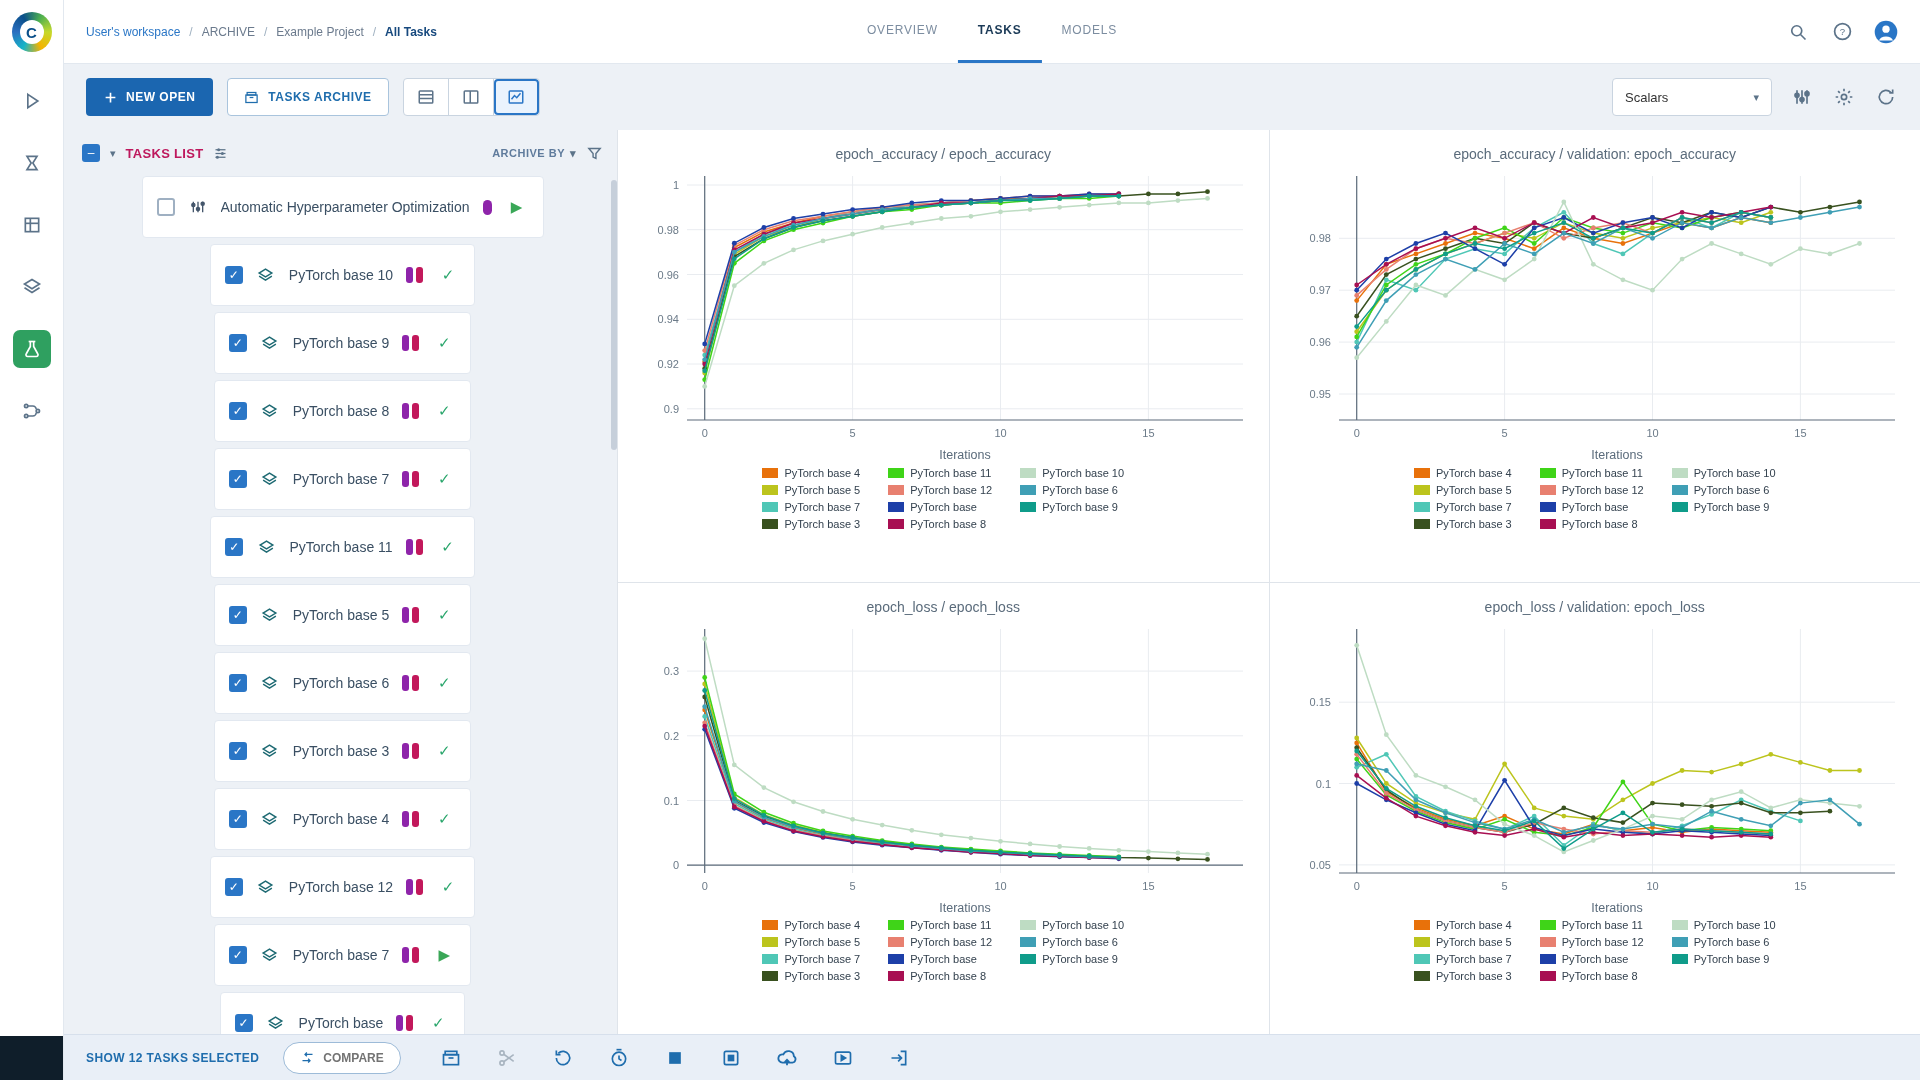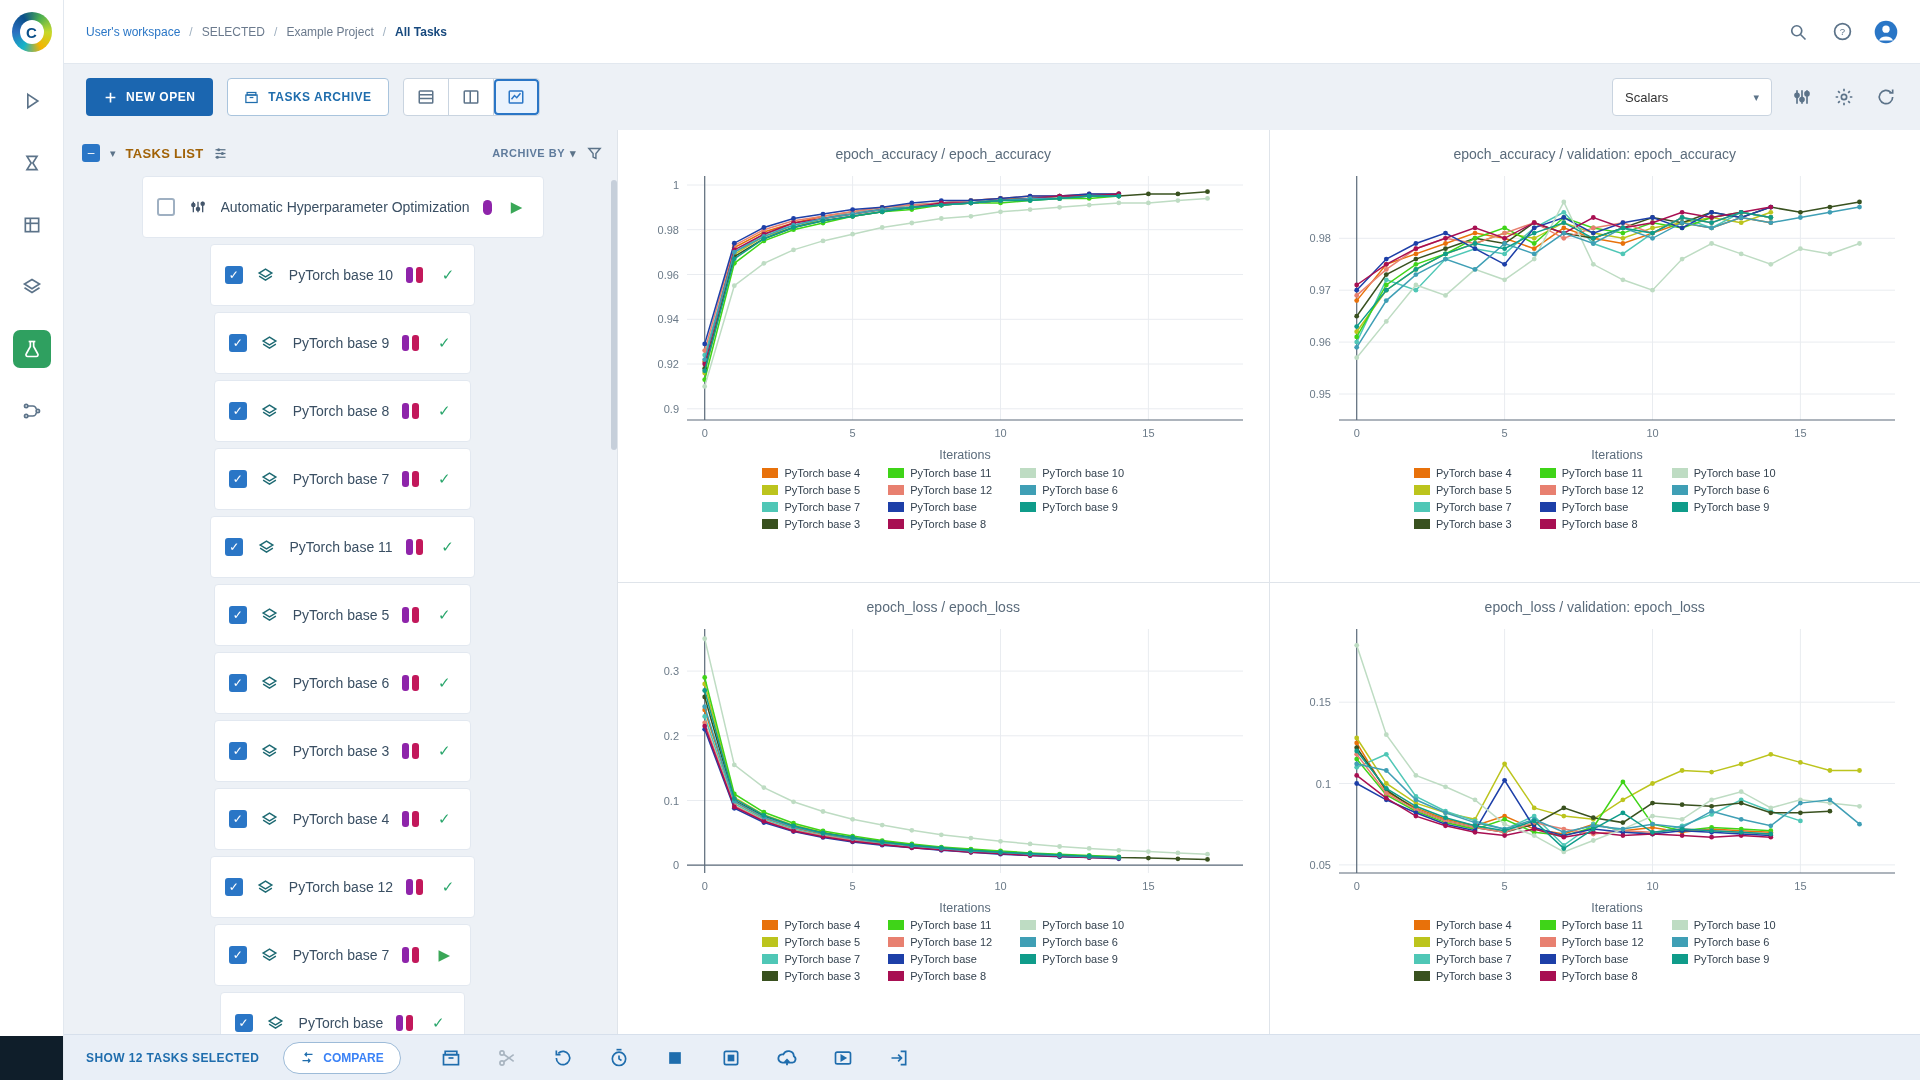--- a/index.html
+++ b/index.html
@@ -48,21 +48,21 @@
   .toolbar-right { margin-left:auto; display:flex; gap:18px; align-items:center; }
   .select { height:38px; min-width:160px; background:#fff; border:1px solid #c9d4e0; border-radius:4px; display:flex; align-items:center; justify-content:space-between; padding:0 12px; font-size:13px; color:#333; cursor:pointer; }
   .caret { color:#5c7389; font-size:11px; }
   .t-ic { width:24px; height:24px; display:flex; align-items:center; justify-content:center; cursor:pointer; }
   .t-ic svg { stroke:#5c7389; stroke-width:2; }
 
   
   .content { flex:1; display:flex; min-height:0; }
   .tasks-panel { width:553px; flex:none; display:flex; flex-direction:column; padding:0 6px 0 10px; position:relative; }
   .panel-head { height:46px; display:flex; align-items:center; gap:10px; padding:0 8px; flex:none; }
-  .panel-title { font-size:13px; font-weight:bold; color:#a16207; letter-spacing:.3px; }
+  .panel-title { font-size:13px; font-weight:bold; color:#be185d; letter-spacing:.3px; }
   .sorted { margin-left:auto; font-size:11px; font-weight:bold; letter-spacing:.5px; color:#5f7b9c; display:flex; align-items:center; gap:5px; cursor:pointer; }
   .cb { width:18px; height:18px; border:2px solid #9fb0c2; border-radius:3px; background:#fff; flex:none; display:flex; align-items:center; justify-content:center; font-size:12px; color:#fff; cursor:pointer; line-height:1; }
   .cb.checked, .cb.indet { background:#2a76c6; border-color:#2a76c6; }
   .task-rows { flex:1; overflow:hidden; display:flex; flex-direction:column; gap:6px;align-items:center; }
   .task-row { background:#fff; border:1px solid #e2e8f0; border-radius:4px; height:62px; flex:none; display:flex; align-items:center; padding:0 14px; gap:13px; cursor:pointer; }
   .ticon { width:20px; display:flex; justify-content:center; }
   .tname { font-size:14px; color:#3a4f63; flex:1; white-space:nowrap; overflow:hidden; text-overflow:ellipsis; }
   .tags { display:flex; gap:3px; }
   .tags i { width:7px; height:16px; border-radius:3px; display:block; }
   .tags .b1 { background:#8e24aa; }
@@ -80,21 +80,21 @@
   .plot { margin-top:2px; flex:none; }
   .tick { fill:#6b7a88; font-size:11px; font-family:"Liberation Sans",sans-serif; }
   .xlabel { fill:#5a6b7b; font-size:12.5px; font-family:"Liberation Sans",sans-serif; }
   .legend { margin-top:0; display:grid; grid-template-rows:repeat(4,17px); grid-auto-flow:column; column-gap:28px; justify-content:center; font-size:11px; color:#33414e; }
   .lg-item { display:flex; align-items:center; gap:6px; cursor:pointer; }
   .sw { width:16px; height:10px; display:inline-block; flex:none; }
 
   
   .footer { height:46px; background:#e9eff7; border-top:1px solid #d7e0ec; display:flex; align-items:center; padding:8px 22px; gap:24px; flex:none; }
   .sel-label { color:#1f6dad; font-size:12px; font-weight:bold; letter-spacing:.4px; }
-  .btn-compare { height:32px; border:1px solid #9dbbd8; border-radius:16px; background:#fff; color:#3b82f6; font-size:12px; font-weight:bold; display:flex; align-items:center; gap:8px; padding:0 16px; cursor:pointer; font-family:inherit; }
+  .btn-compare { height:32px; border:1px solid #9dbbd8; border-radius:16px; background:#fff; color:#737373; font-size:12px; font-weight:bold; display:flex; align-items:center; gap:8px; padding:0 16px; cursor:pointer; font-family:inherit; }
   .f-icons { display:flex; gap:32px; align-items:center; margin-left:14px; }
   .f-ic { width:24px; height:24px; display:flex; align-items:center; justify-content:center; cursor:pointer; }
   .f-ic svg { stroke:#1f6dad; fill:none; stroke-width:2; }
   .f-ic.disabled svg { stroke:#a8b4c0; }
 </style>
 </head>
 <body>
 
 <div class="sidebar">
   <div class="logo">
@@ -141,25 +141,30 @@
   </div>
   <div class="sidebar-bottom"></div>
 </div>
 
 <div class="main">
 
   <div class="header">
     <div class="breadcrumb">
       <span class="crumb link">User's workspace</span>
       <span class="sep">/</span>
-      <span class="crumb muted">SELECTED</span>
+      <span class="crumb muted">ARCHIVE</span>
       <span class="sep">/</span>
       <span class="crumb muted">Example Project</span>
       <span class="sep">/</span>
       <span class="crumb current">All Tasks</span>
+    </div>
+    <div class="tabs">
+      <div class="tab">OVERVIEW</div>
+      <div class="tab active">TASKS</div>
+      <div class="tab">MODELS</div>
     </div>
     <div class="header-right">
       <div class="h-ic">
         <svg width="20" height="20" viewBox="0 0 24 24">
             <circle cx="10.5" cy="10.5" r="6"></circle>
             <line x1="15" y1="15" x2="21" y2="21"></line>
           </svg>
       </div>
       <div class="h-ic">
         <svg width="21" height="21" viewBox="0 0 24 24">

